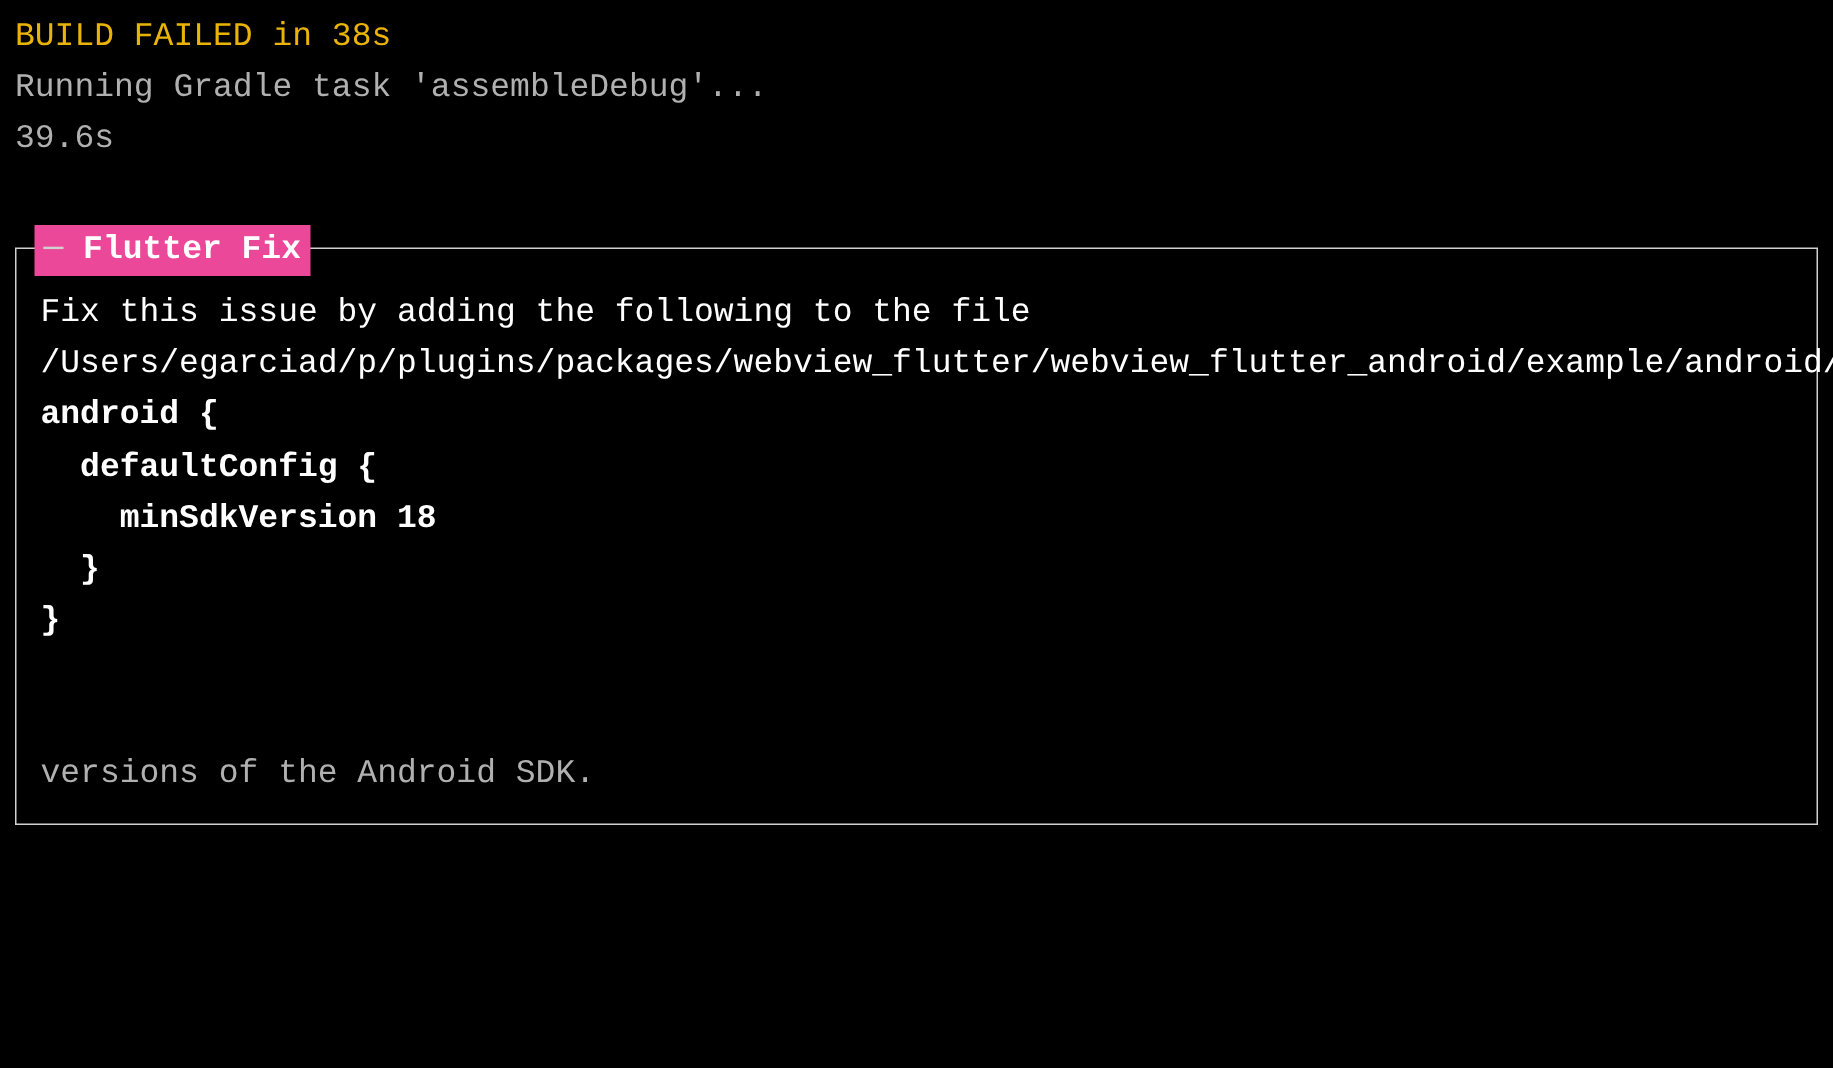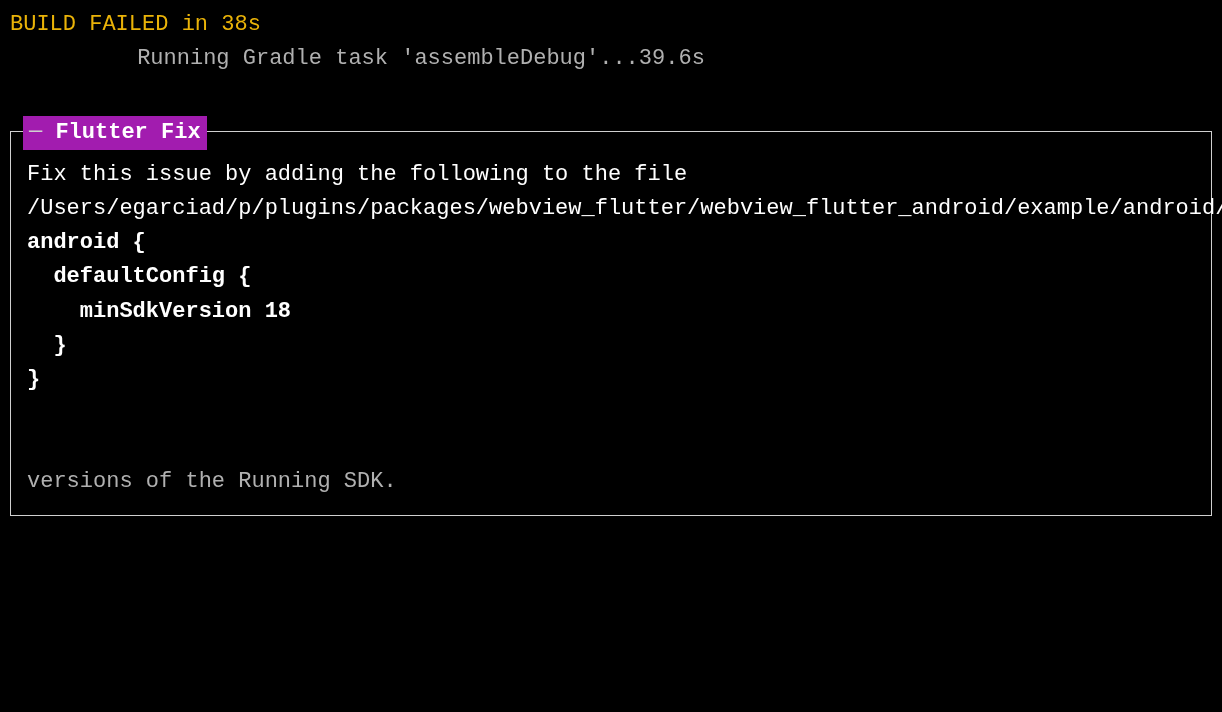--- a/index.html
+++ b/index.html
@@ -28,38 +28,39 @@
       color: #b0b0b0;
     }
     
     .white-bold {
       color: #ffffff;
       font-weight: normal;
     }
     
     .task-line {
       display: flex;
-      justify-content: center;
+      justify-content: flex-start;
       width: 100%;
       padding-right: 380px;
+      flex-direction: column;
     }
     
     .fieldset-container {
       position: relative;
       border: 1px solid #d0d0d0;
       margin-top: 55px;
       margin-bottom: 12px;
       padding: 26px 16px 16px 16px;
     }
     
     .fieldset-legend {
       position: absolute;
       top: -16px;
       left: 12px;
-      background-color: #a21caf;
+      background-color: #ec4899;
       padding: 0 6px;
       color: #ffffff;
       font-weight: bold;
     }
     
     .fieldset-legend::before {
       content: "─ ";
       font-weight: normal;
       color: #d0d0d0;
     }
@@ -99,16 +100,16 @@
 
     <div class="code-block">android {
   defaultConfig {
     minSdkVersion 18
   }
 }</div>
 
     <div class="blank-line"></div>
     <div class="blank-line"></div>
 
-    <div class="note-text">versions of the Running SDK.</div>
+    <div class="note-text">versions of the Android SDK.</div>
   </div>
 
 </div>
 
 </body></html>

